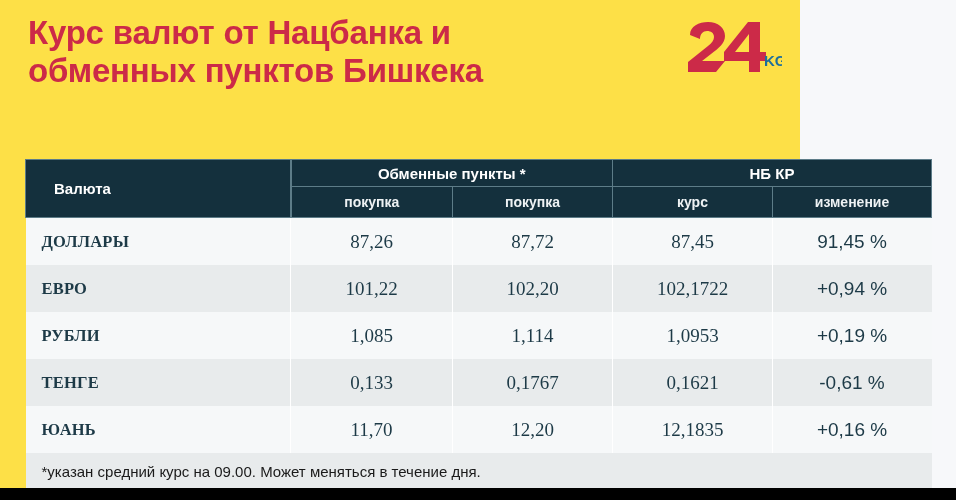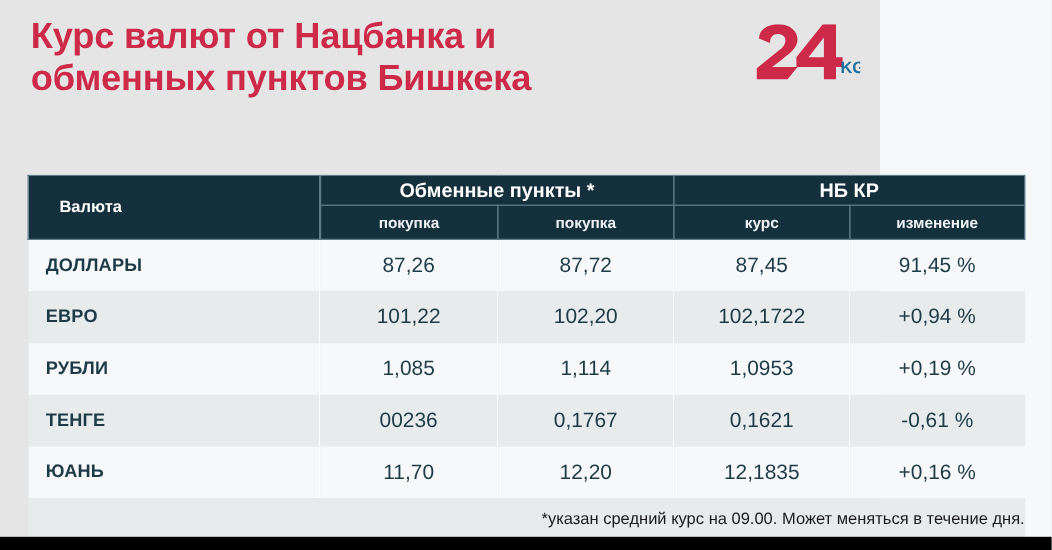--- a/index.html
+++ b/index.html
@@ -11,21 +11,21 @@
     height: 500px;
     background: #f7f8fa;
     font-family: "Liberation Sans", sans-serif;
     overflow: hidden;
     position: relative;
   }
   #root {
     position: relative;
     width: 800px;
     height: 500px;
-    background: #e5e5e5;
+    background: #fde047;
   }
 
   
   .header {
     position: absolute;
     left: 28px;
     top: 14px;
     width: 660px;
   }
   .title {
@@ -83,21 +83,21 @@
     vertical-align: middle;
   }
   thead th.cur-head {
     text-align: left;
     padding-left: 28px;
     font-size: 15px;
     border-right: 2px solid #5d7c88;
   }
   thead th.grp {
     height: 26px;
-    font-size: 18px;
+    font-size: 15px;
   }
   thead th.sub {
     height: 30px;
     font-weight: bold;
     font-size: 14px;
     color: #eef2f4;
   }
 
   tbody td {
     height: 47px;
@@ -110,27 +110,27 @@
   tbody td.cur {
     text-align: left;
     padding-left: 16px;
     font-size: 16.5px;
     font-weight: bold;
     letter-spacing: 0.2px;
   }
   tbody tr.odd td  { background: #f6f8f9; }
   tbody tr.even td { background: #e8ebec; }
 
-  tbody td.sep-right { box-shadow: inset -1px 0 0 #ffffff; }
+  tbody td.sep-right { box-shadow: inset -1px 0 0 #ffffff; font-family: Liberation Serif, serif; }
 
   tr.note-row td {
     background: #e8ebec;
     height: 37px;
-    text-align: right;
-    padding-left: 36px;
+    text-align: left;
+    padding-left: 16px;
     font-size: 15px;
     color: #1a1a1a;
     font-weight: normal;
   }
 
   
   .bottom-bar {
     position: absolute;
     left: 0;
     bottom: 0;
@@ -199,21 +199,21 @@
         </tr>
         <tr class="odd">
           <td class="cur sep-right">РУБЛИ</td>
           <td class="sep-right">1,085</td>
           <td class="sep-right">1,114</td>
           <td class="sep-right">1,0953</td>
           <td>+0,19 %</td>
         </tr>
         <tr class="even">
           <td class="cur sep-right">ТЕНГЕ</td>
-          <td class="sep-right">00236</td>
+          <td class="sep-right">0,133</td>
           <td class="sep-right">0,1767</td>
           <td class="sep-right">0,1621</td>
           <td>-0,61 %</td>
         </tr>
         <tr class="odd">
           <td class="cur sep-right">ЮАНЬ</td>
           <td class="sep-right">11,70</td>
           <td class="sep-right">12,20</td>
           <td class="sep-right">12,1835</td>
           <td>+0,16 %</td>

